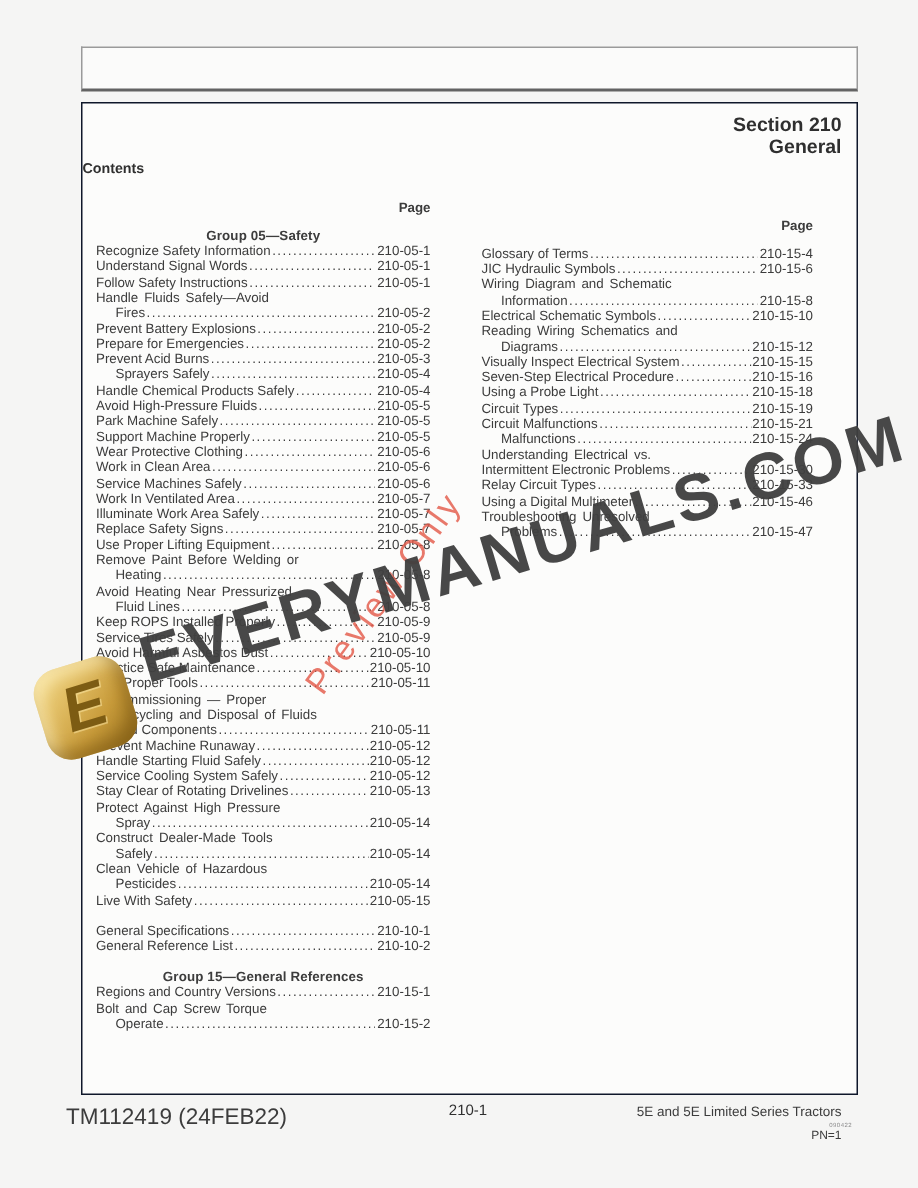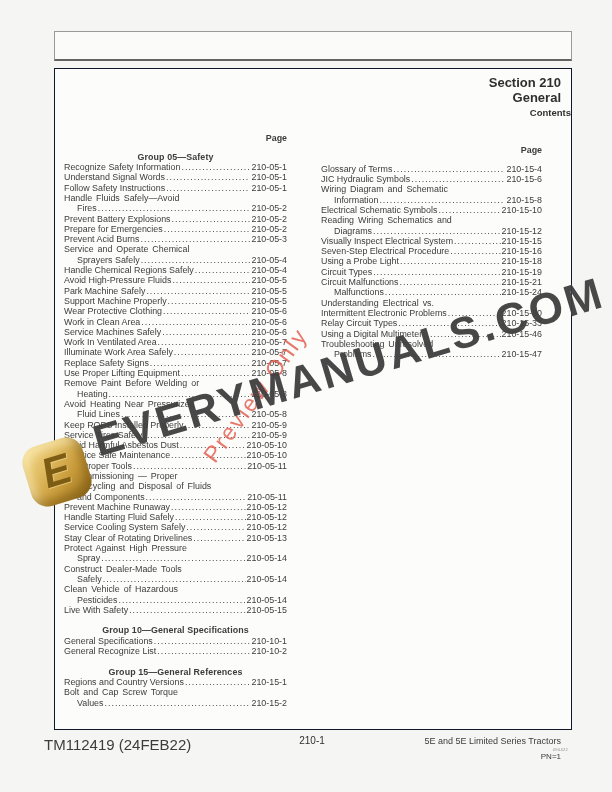--- a/index.html
+++ b/index.html
@@ -16,21 +16,21 @@
   }
   .main-box{
     position:absolute;left:54px;top:68px;width:516px;height:660px;
     background:#fcfcfb;border:1px solid #0f172a;
   }
   .section-title{
     position:absolute;top:7px;right:10px;text-align:right;
     font-weight:bold;font-size:13px;line-height:14.5px;color:#2f2f2f;
   }
   .contents-label{
-    position:absolute;top:38px;left:0;width:100%;text-align:right;
+    position:absolute;top:38px;left:0;width:100%;text-align:left;
     font-weight:bold;font-size:9.5px;color:#2f2f2f;
   }
   .toc-col{
     position:absolute;font-size:8.9px;line-height:10.3px;color:#3c3c3c;
   }
   .toc-col.left{left:9px;top:64px;width:223px;}
   .toc-col.right{left:266px;top:76px;width:221px;}
   .page-label{font-weight:bold;text-align:right;margin-bottom:8.5px;}
   .group{font-weight:bold;letter-spacing:.1px;text-align:center;}
   .gap{height:10.3px;}
@@ -121,28 +121,27 @@
         <div class="row">
           <span class="txt">Prepare for Emergencies</span>
           <span class="dots"></span>
           <span class="pg">210-05-2</span>
         </div>
         <div class="row">
           <span class="txt">Prevent Acid Burns</span>
           <span class="dots"></span>
           <span class="pg">210-05-3</span>
         </div>
-        <div class="row wrap">Service and Operate Chemical</div>
         <div class="row cont">
           <span class="txt">Sprayers Safely</span>
           <span class="dots"></span>
           <span class="pg">210-05-4</span>
         </div>
         <div class="row">
-          <span class="txt">Handle Chemical Regions Safely</span>
+          <span class="txt">Handle Chemical Products Safely</span>
           <span class="dots"></span>
           <span class="pg">210-05-4</span>
         </div>
         <div class="row">
           <span class="txt">Avoid High-Pressure Fluids</span>
           <span class="dots"></span>
           <span class="pg">210-05-5</span>
         </div>
         <div class="row">
           <span class="txt">Park Machine Safely</span>
@@ -270,41 +269,40 @@
           <span class="txt">Pesticides</span>
           <span class="dots"></span>
           <span class="pg">210-05-14</span>
         </div>
         <div class="row">
           <span class="txt">Live With Safety</span>
           <span class="dots"></span>
           <span class="pg">210-05-15</span>
         </div>
         <div class="gap"></div>
-        <div class="group">Group 10—General Specifications</div>
         <div class="row">
           <span class="txt">General Specifications</span>
           <span class="dots"></span>
           <span class="pg">210-10-1</span>
         </div>
         <div class="row">
-          <span class="txt">General Recognize List</span>
+          <span class="txt">General Reference List</span>
           <span class="dots"></span>
           <span class="pg">210-10-2</span>
         </div>
         <div class="gap"></div>
         <div class="group">Group 15—General References</div>
         <div class="row">
           <span class="txt">Regions and Country Versions</span>
           <span class="dots"></span>
           <span class="pg">210-15-1</span>
         </div>
         <div class="row wrap">Bolt and Cap Screw Torque</div>
         <div class="row cont">
-          <span class="txt">Values</span>
+          <span class="txt">Operate</span>
           <span class="dots"></span>
           <span class="pg">210-15-2</span>
         </div>
       </div>
   </div>
 
   <div class="toc-col right">
     <div class="page-label">Page</div>
     <div class="items">
         <div class="row">

